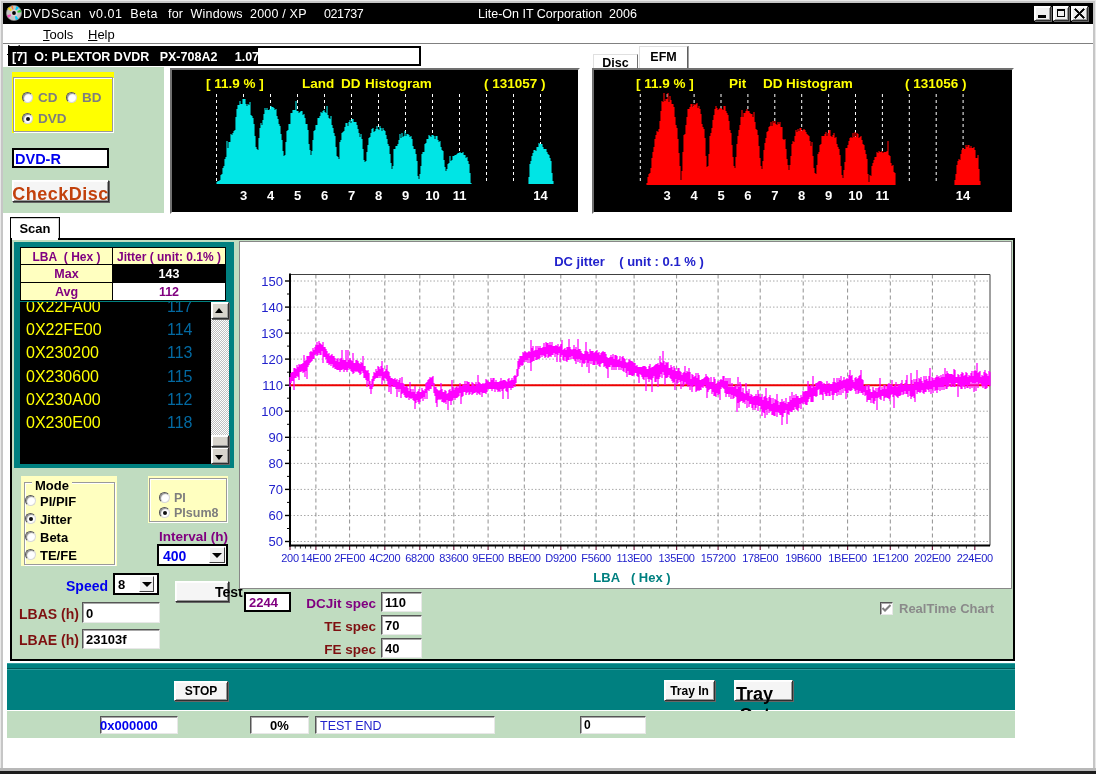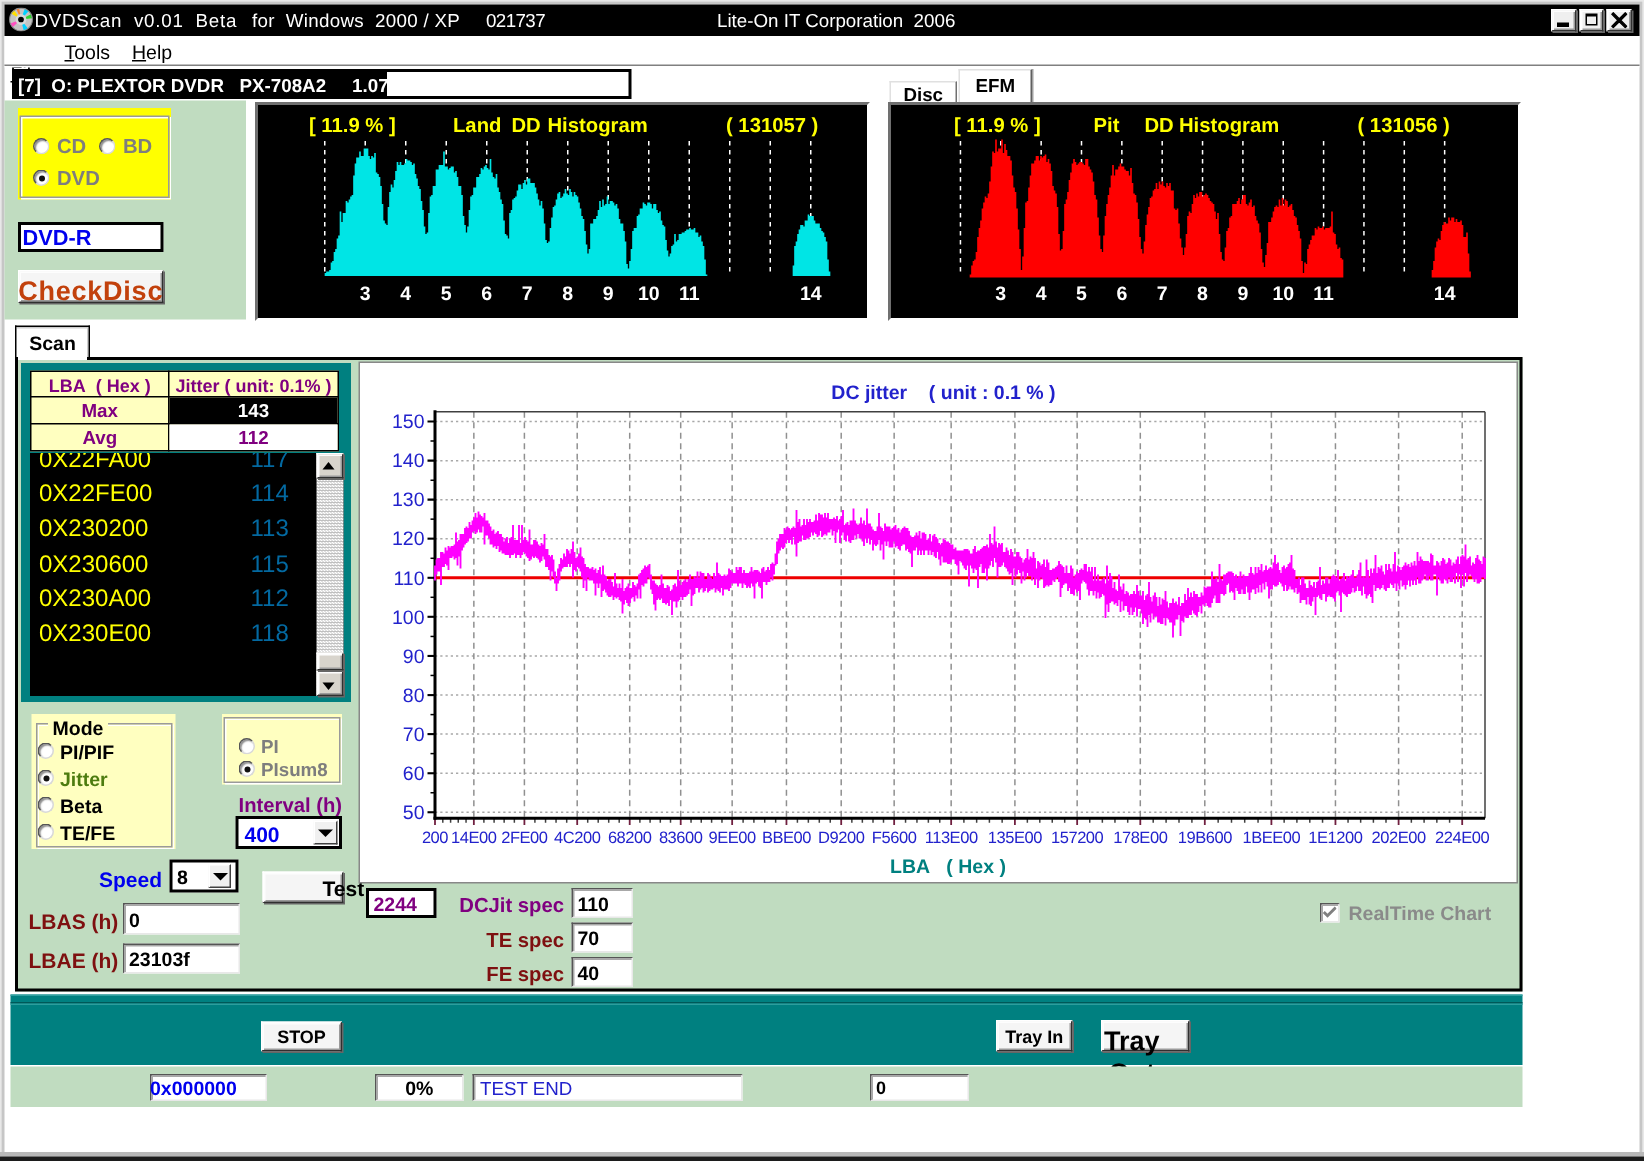--- a/index.html
+++ b/index.html
@@ -185,21 +185,21 @@
 <div class="abs raised" style="left:211px;top:447px;width:18px;height:17px;background:#d8d4cc;"></div>
 <div class="abs" style="left:215px;top:455px;border:4px solid transparent;border-top:5px solid #000;"></div>
 <div class="abs raised" style="left:211px;top:435px;width:18px;height:12px;background:#d8d4cc;"></div>
 
 <div class="abs" style="left:21px;top:476px;width:96px;height:90px;background:#ffffc0;"></div>
 <div class="abs etched" style="left:24px;top:482px;width:91px;height:83px;"></div>
 <div class="abs b" style="left:32px;top:478px;background:#ffffc0;padding:0 3px;font-size:13px;color:#000;">Mode</div>
 <div class="radio" style="left:25px;top:495px;"></div>
 <div class="abs b" style="left:40px;top:494px;font-size:13px;color:#000;">PI/PIF</div>
 <div class="radio sel" style="left:25px;top:513px;"></div>
-<div class="abs b" style="left:40px;top:512px;font-size:13px;color:#4d7c0f;">Jitter</div>
+<div class="abs b" style="left:40px;top:512px;font-size:13px;color:#000000;">Jitter</div>
 <div class="radio" style="left:25px;top:531px;"></div>
 <div class="abs b" style="left:40px;top:530px;font-size:13px;color:#000;">Beta</div>
 <div class="radio" style="left:25px;top:549px;"></div>
 <div class="abs b" style="left:40px;top:548px;font-size:13px;color:#000;">TE/FE</div>
 
 <div class="abs" style="left:148px;top:476px;width:80px;height:47px;background:#ffffc0;"></div>
 <div class="abs etched" style="left:149px;top:478px;width:78px;height:44px;"></div>
 <div class="radio" style="left:159px;top:492px;"></div>
 <div class="abs b" style="left:174px;top:491px;font-size:12.5px;color:#7e7e7e;">PI</div>
 <div class="radio sel" style="left:159px;top:507px;"></div>

